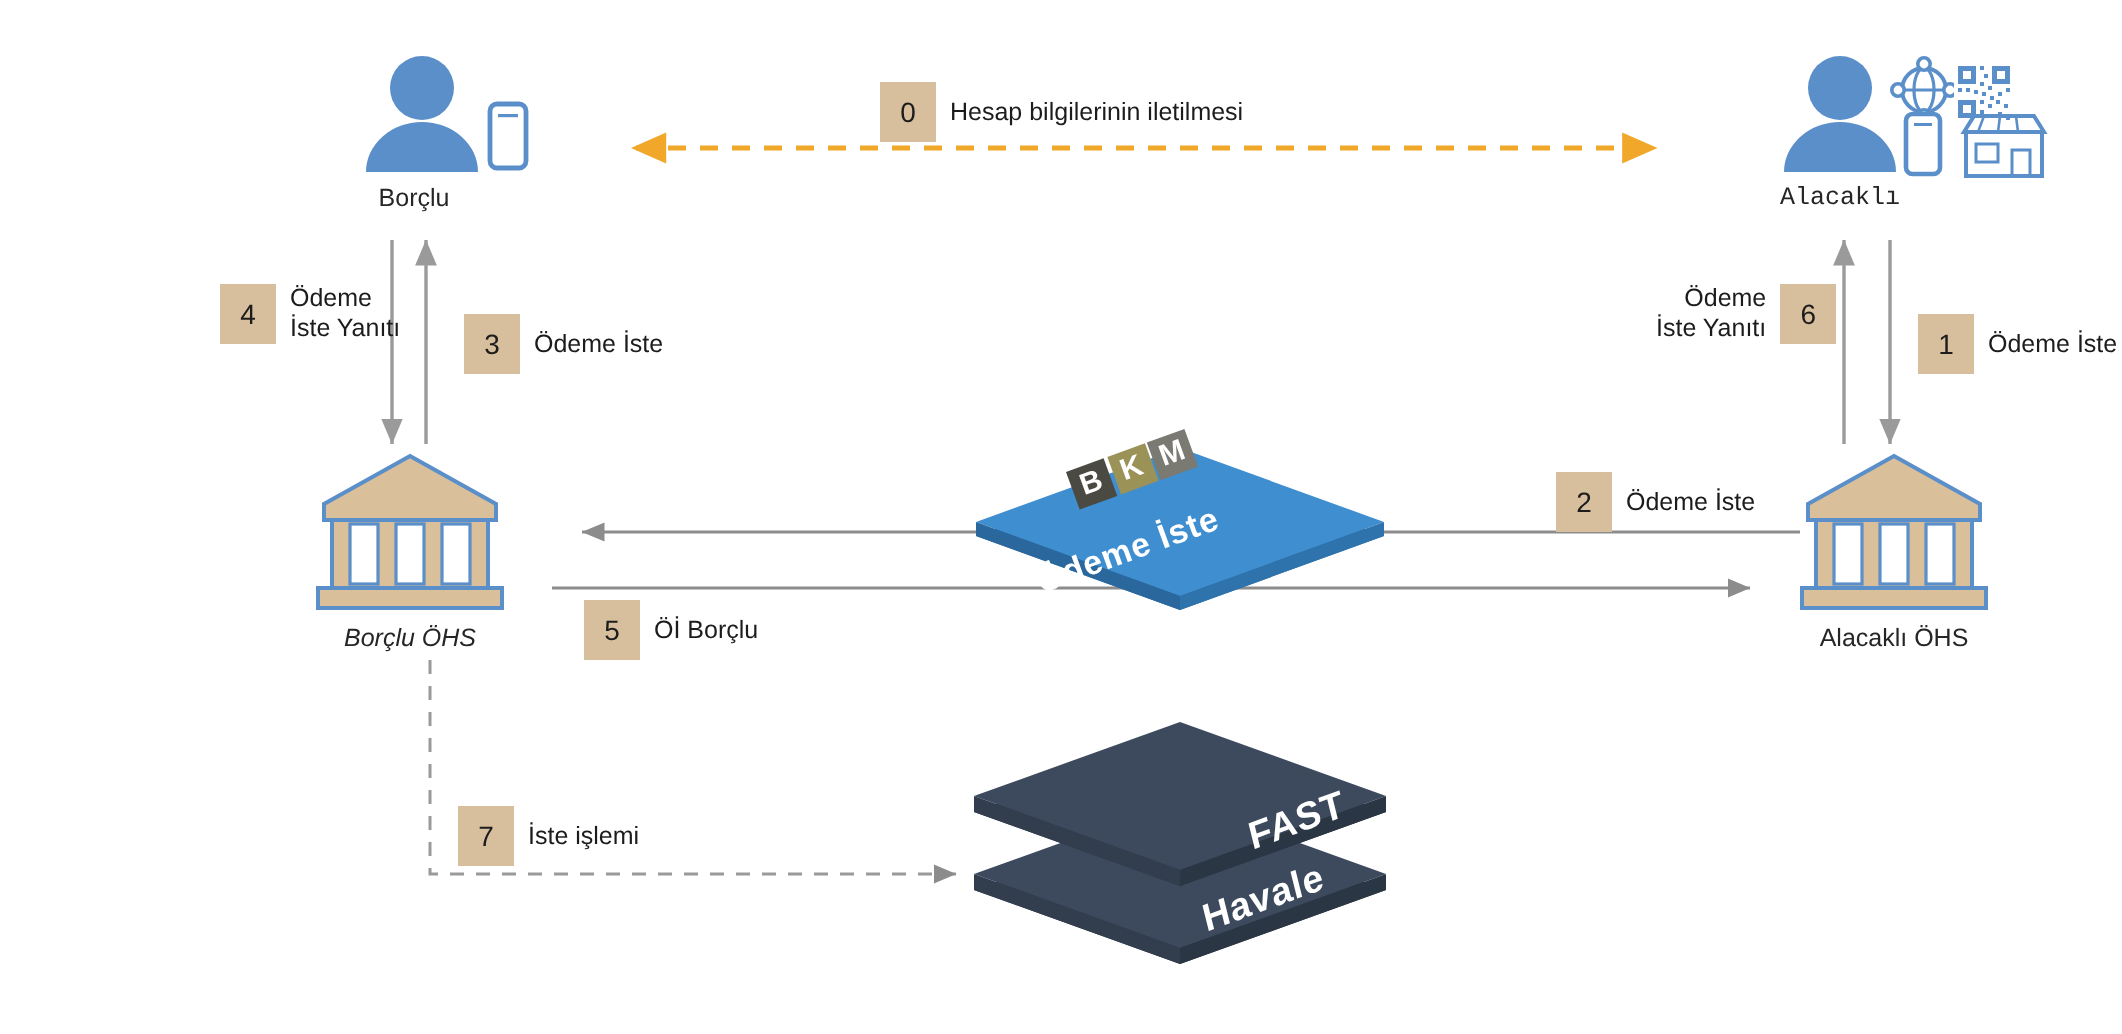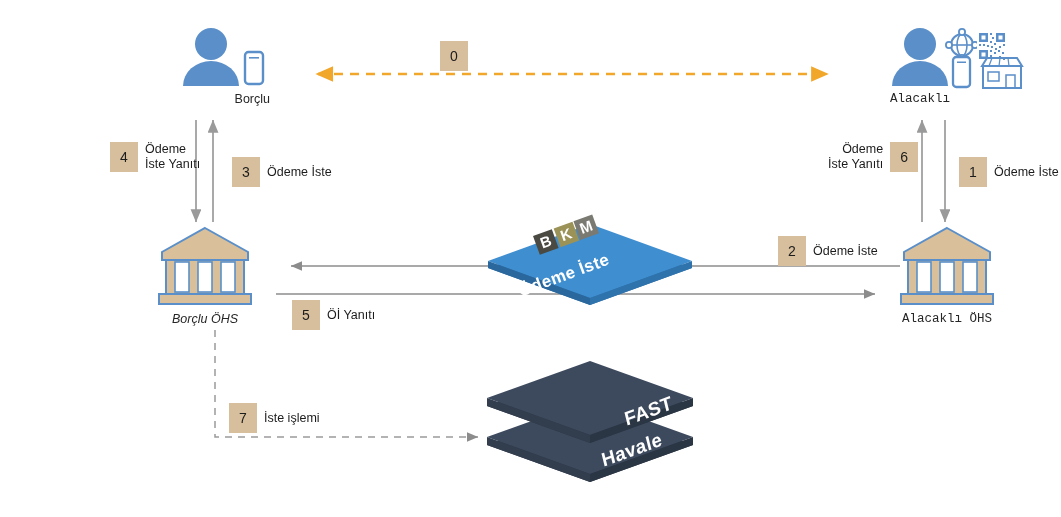--- a/index.html
+++ b/index.html
@@ -203,27 +203,28 @@
     <span style="display:inline-block;width:20px;height:20px;background:#9b9257;color:#fff;
                  font-size:15px;font-weight:bold;text-align:center;line-height:20px;">K</span>
     <span style="display:inline-block;width:20px;height:20px;background:#7a7a72;color:#fff;
                  font-size:15px;font-weight:bold;text-align:center;line-height:20px;">M</span>
   </div>
   <div class="iso" style="left:519px;top:282px;transform:rotate(-20deg);font-size:17px;">Ödeme İste</div>
 
   <div class="iso" style="left:625px;top:409px;transform:rotate(-20deg) skewX(-6deg);font-size:19px;">FAST</div>
   <div class="iso" style="left:602px;top:450px;transform:rotate(-20deg) skewX(-6deg);font-size:19px;">Havale</div>
 
-  <div class="node-label" style="left:180px;top:93px;width:90px;text-align:right;">Borçlu</div>
+  <div class="node-label" style="left:162px;top:93px;width:90px;">Borçlu</div>
   <div class="node-label" style="left:875px;top:93px;width:90px;font-family:Liberation Mono, monospace;">Alacaklı</div>
   <div class="node-label" style="left:150px;top:313px;width:110px;font-style:italic;">Borçlu ÖHS</div>
-  <div class="node-label" style="left:892px;top:313px;width:110px;font-family:Liberation Mono, monospace;">Alacaklı ÖHS</div>
+  <div class="node-label" style="left:892px;top:313px;width:110px;">Alacaklı ÖHS</div>
 
   <div class="step" style="left:440px;top:41px;">
     <span class="num">0</span>
+    <span class="txt pad-l">Hesap bilgilerinin iletilmesi</span>
   </div>
 
   <div class="step" style="left:110px;top:142px;">
     <span class="num">4</span>
     <span class="txt pad-l">
       <span>Ödeme</span><br>
       <span>İste Yanıtı</span>
     </span>
   </div>
 
@@ -245,21 +246,21 @@
     <span class="txt pad-l">Ödeme İste</span>
   </div>
 
   <div class="step" style="left:778px;top:236px;">
     <span class="num">2</span>
     <span class="txt pad-l">Ödeme İste</span>
   </div>
 
   <div class="step" style="left:292px;top:300px;">
     <span class="num">5</span>
-    <span class="txt pad-l">Öİ Yanıtı</span>
+    <span class="txt pad-l">Öİ Borçlu</span>
   </div>
 
   <div class="step" style="left:229px;top:403px;">
     <span class="num">7</span>
     <span class="txt pad-l">İste işlemi</span>
   </div>
 
 </div>
 
 </body></html>

